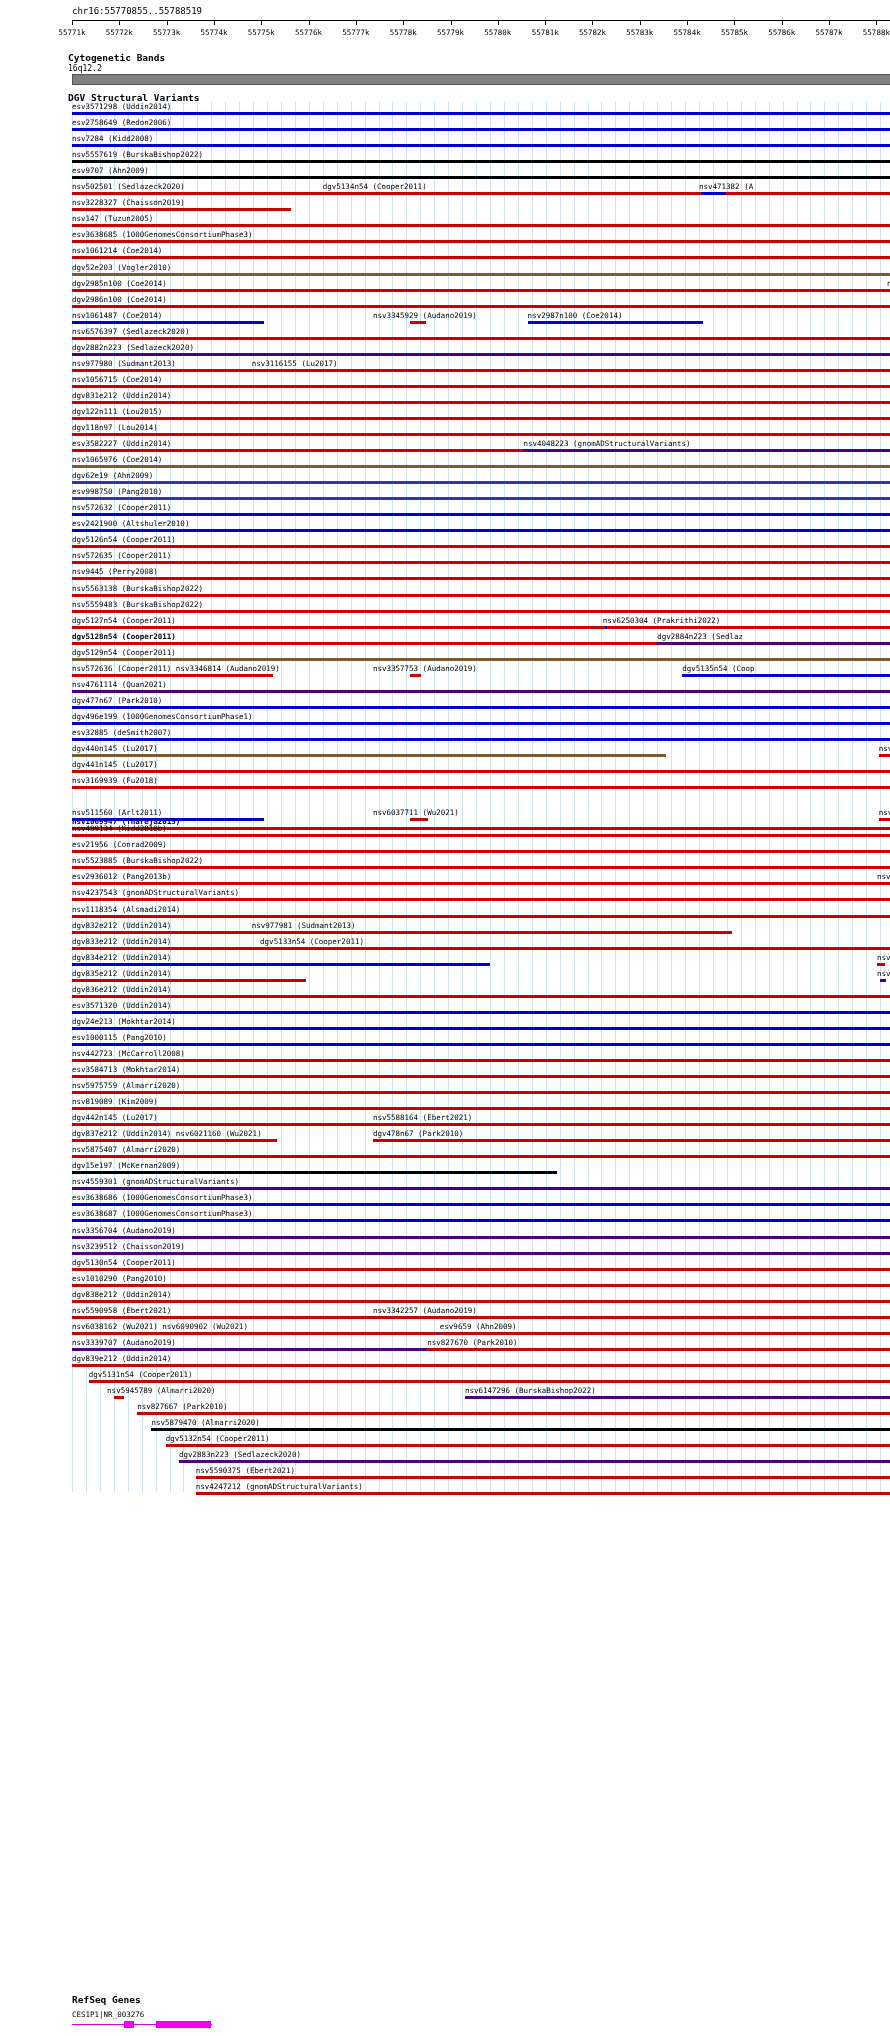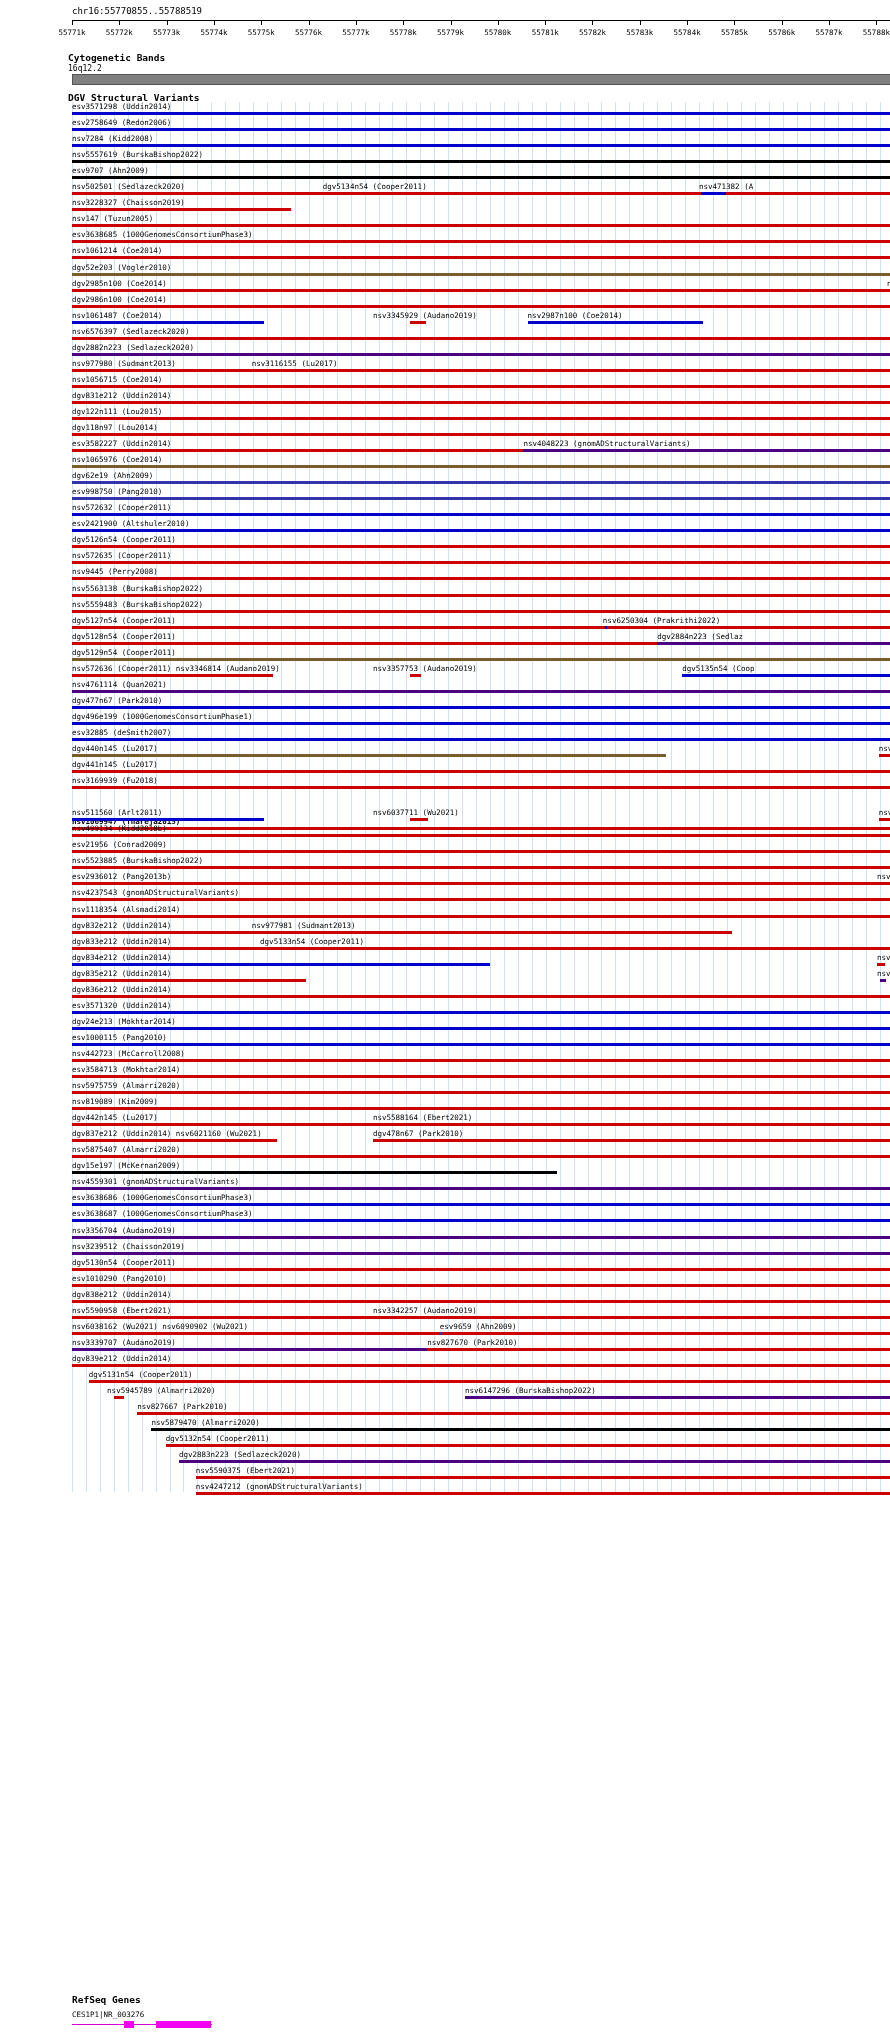--- a/index.html
+++ b/index.html
@@ -298,21 +298,21 @@
         <div class="lbl" style="left: 48px;">nsv5559483 (BurskaBishop2022)</div>
       </div>
       <div class="row" style="top: 615.6px;">
         <div class="bar" style="left: 48px; width: 836px; background: rgb(204, 0, 0);"></div>
         <div class="lbl" style="left: 48px;">dgv5127n54 (Cooper2011)</div>
         <div class="bar" style="left: 580.532px; width: 2.508px; background: rgb(0, 0, 204);"></div>
         <div class="lbl" style="left: 578.86px;">nsv6250304 (Prakrithi2022)</div>
       </div>
       <div class="row" style="top: 631.65px;">
         <div class="bar" style="left: 48px; width: 836px; background: rgb(204, 0, 0);"></div>
-        <div class="lbl" style="left: 48px;">dgv5128n54 (Cooper2011)</div>
+        <div class="lbl" style="left: 48px; font-weight: bold;">dgv5128n54 (Cooper2011)</div>
         <div class="bar" style="left: 633.2px; width: 250.8px; background: rgb(75, 0, 130);"></div>
         <div class="lbl" style="left: 633.2px;">dgv2884n223 (Sedlaz</div>
       </div>
       <div class="row" style="top: 647.7px;">
         <div class="bar" style="left: 48px; width: 836px; background: rgb(122, 92, 46);"></div>
         <div class="lbl" style="left: 48px; text-align: right;">dgv5129n54 (Cooper2011)</div>
       </div>
       <div class="row" style="top: 663.75px;">
         <div class="bar" style="left: 48px; width: 200.64px; background: rgb(204, 0, 0);"></div>
         <div class="lbl" style="left: 48px;">nsv572636 (Cooper2011) nsv3346814 (Audano2019)</div>

